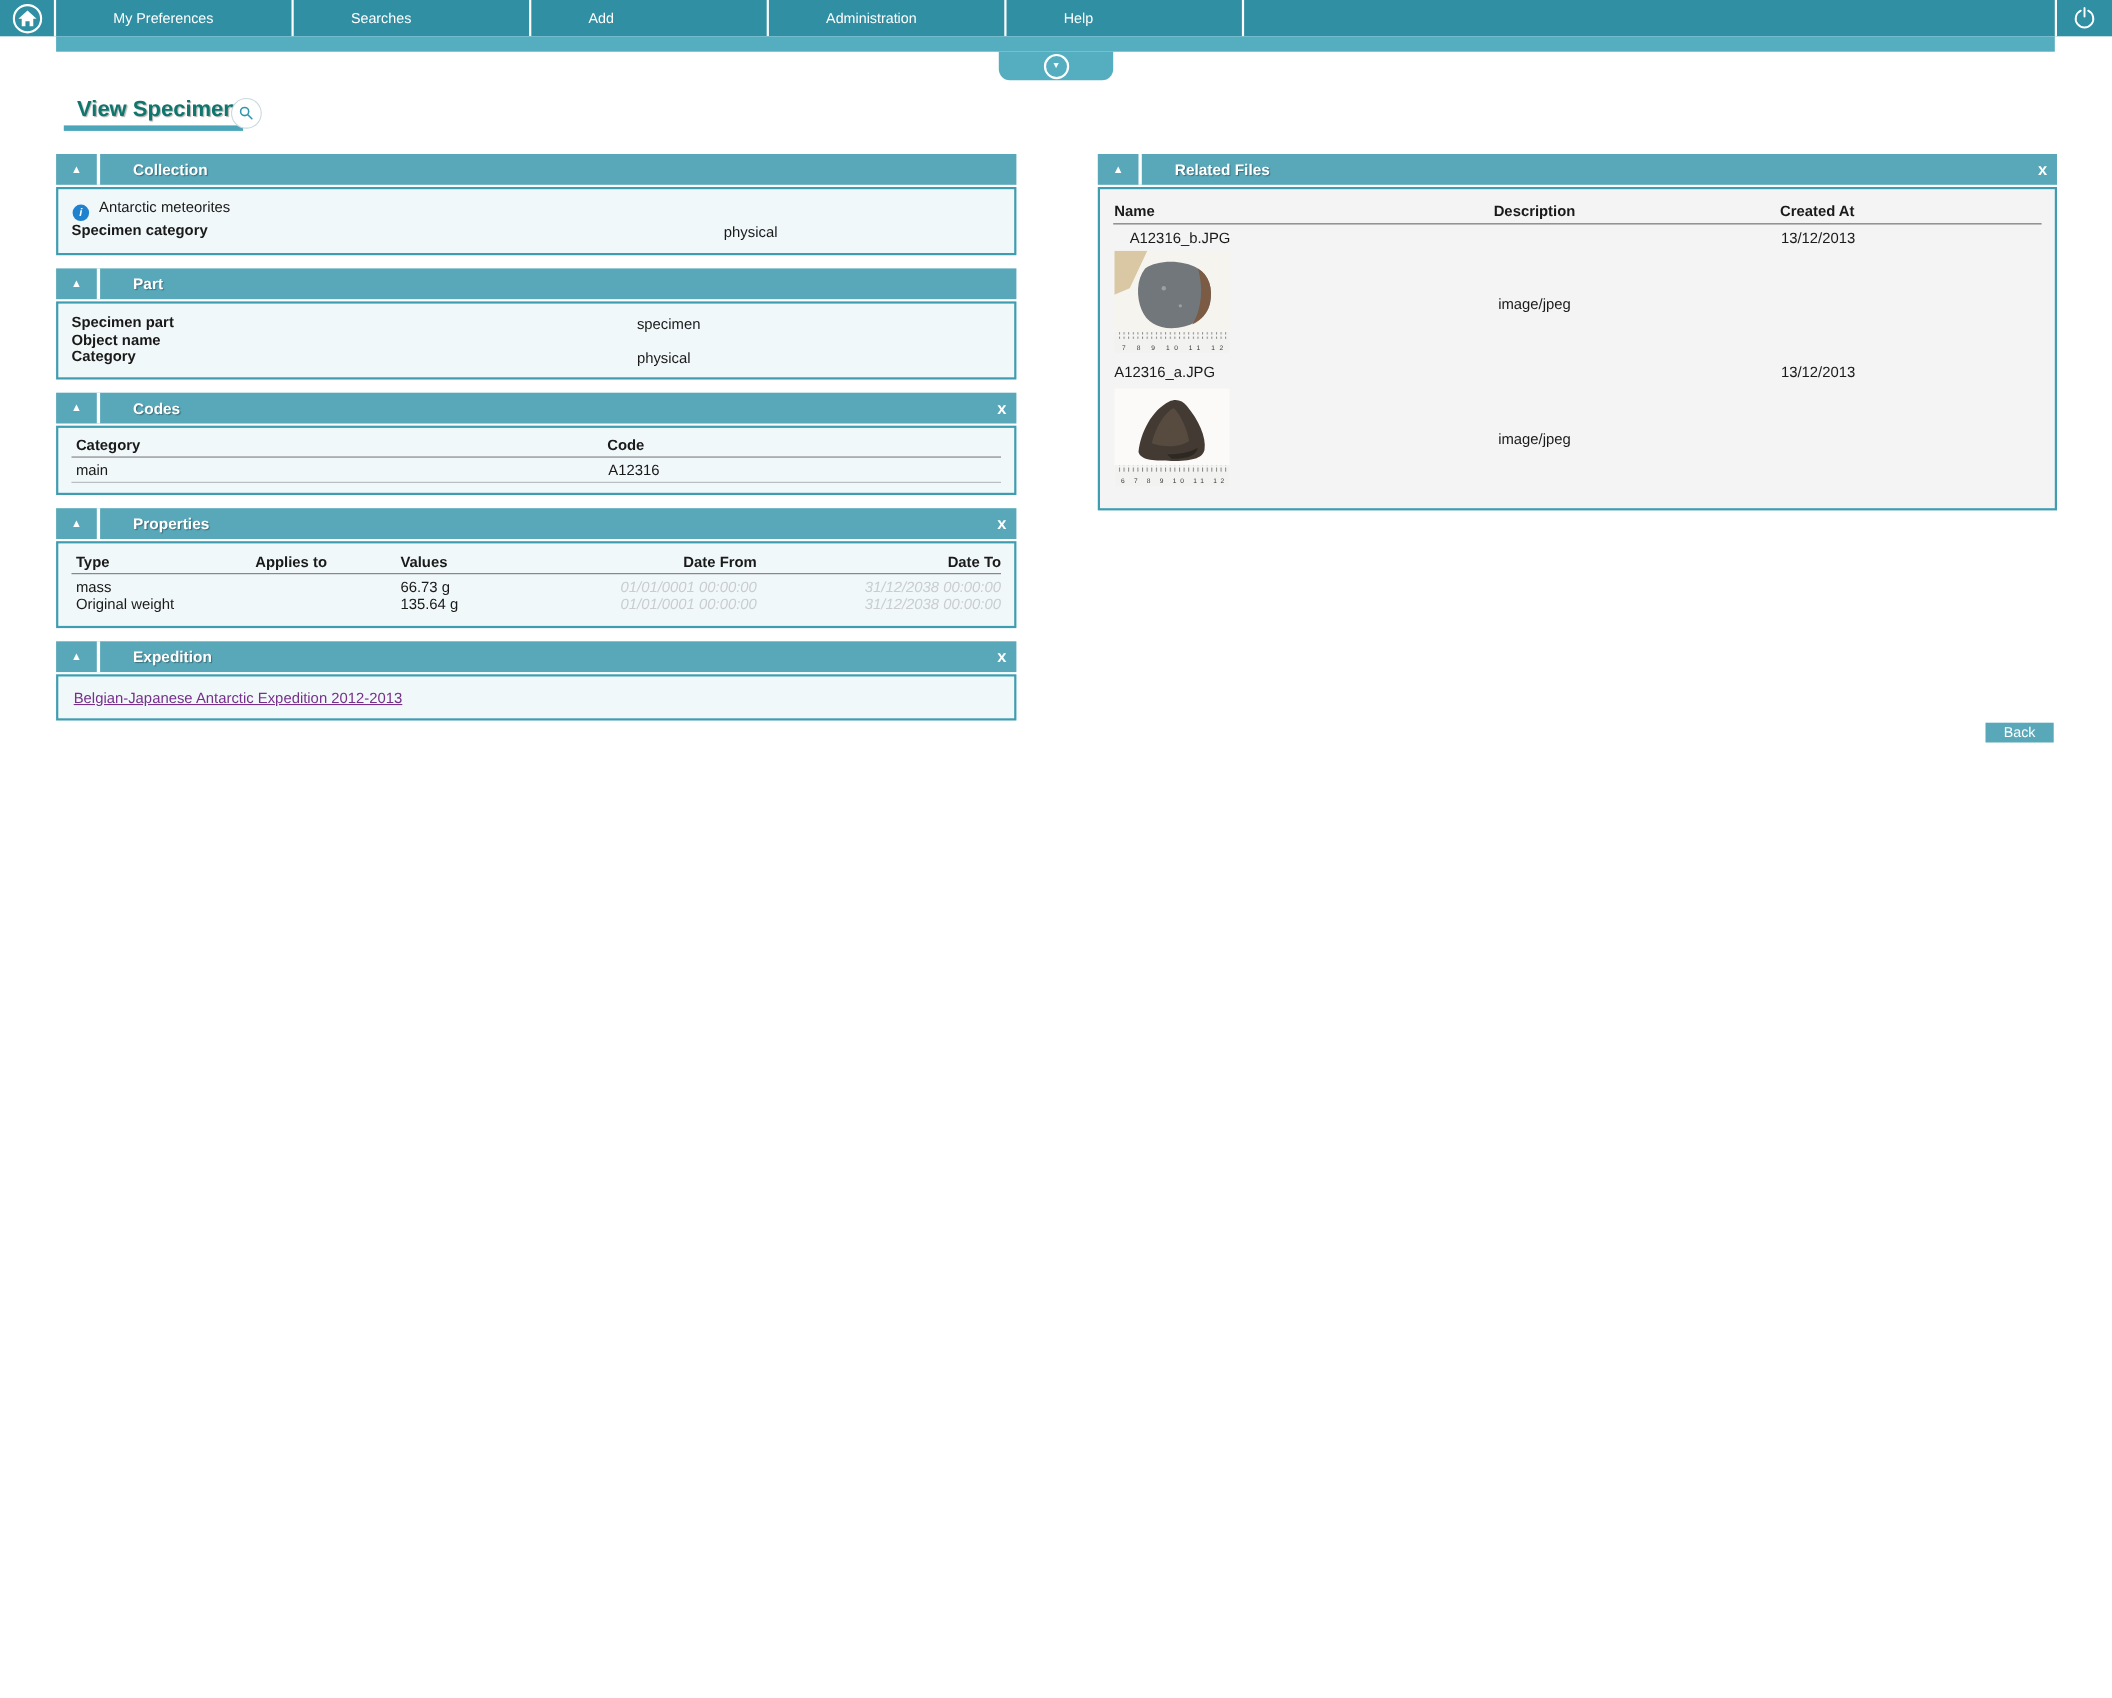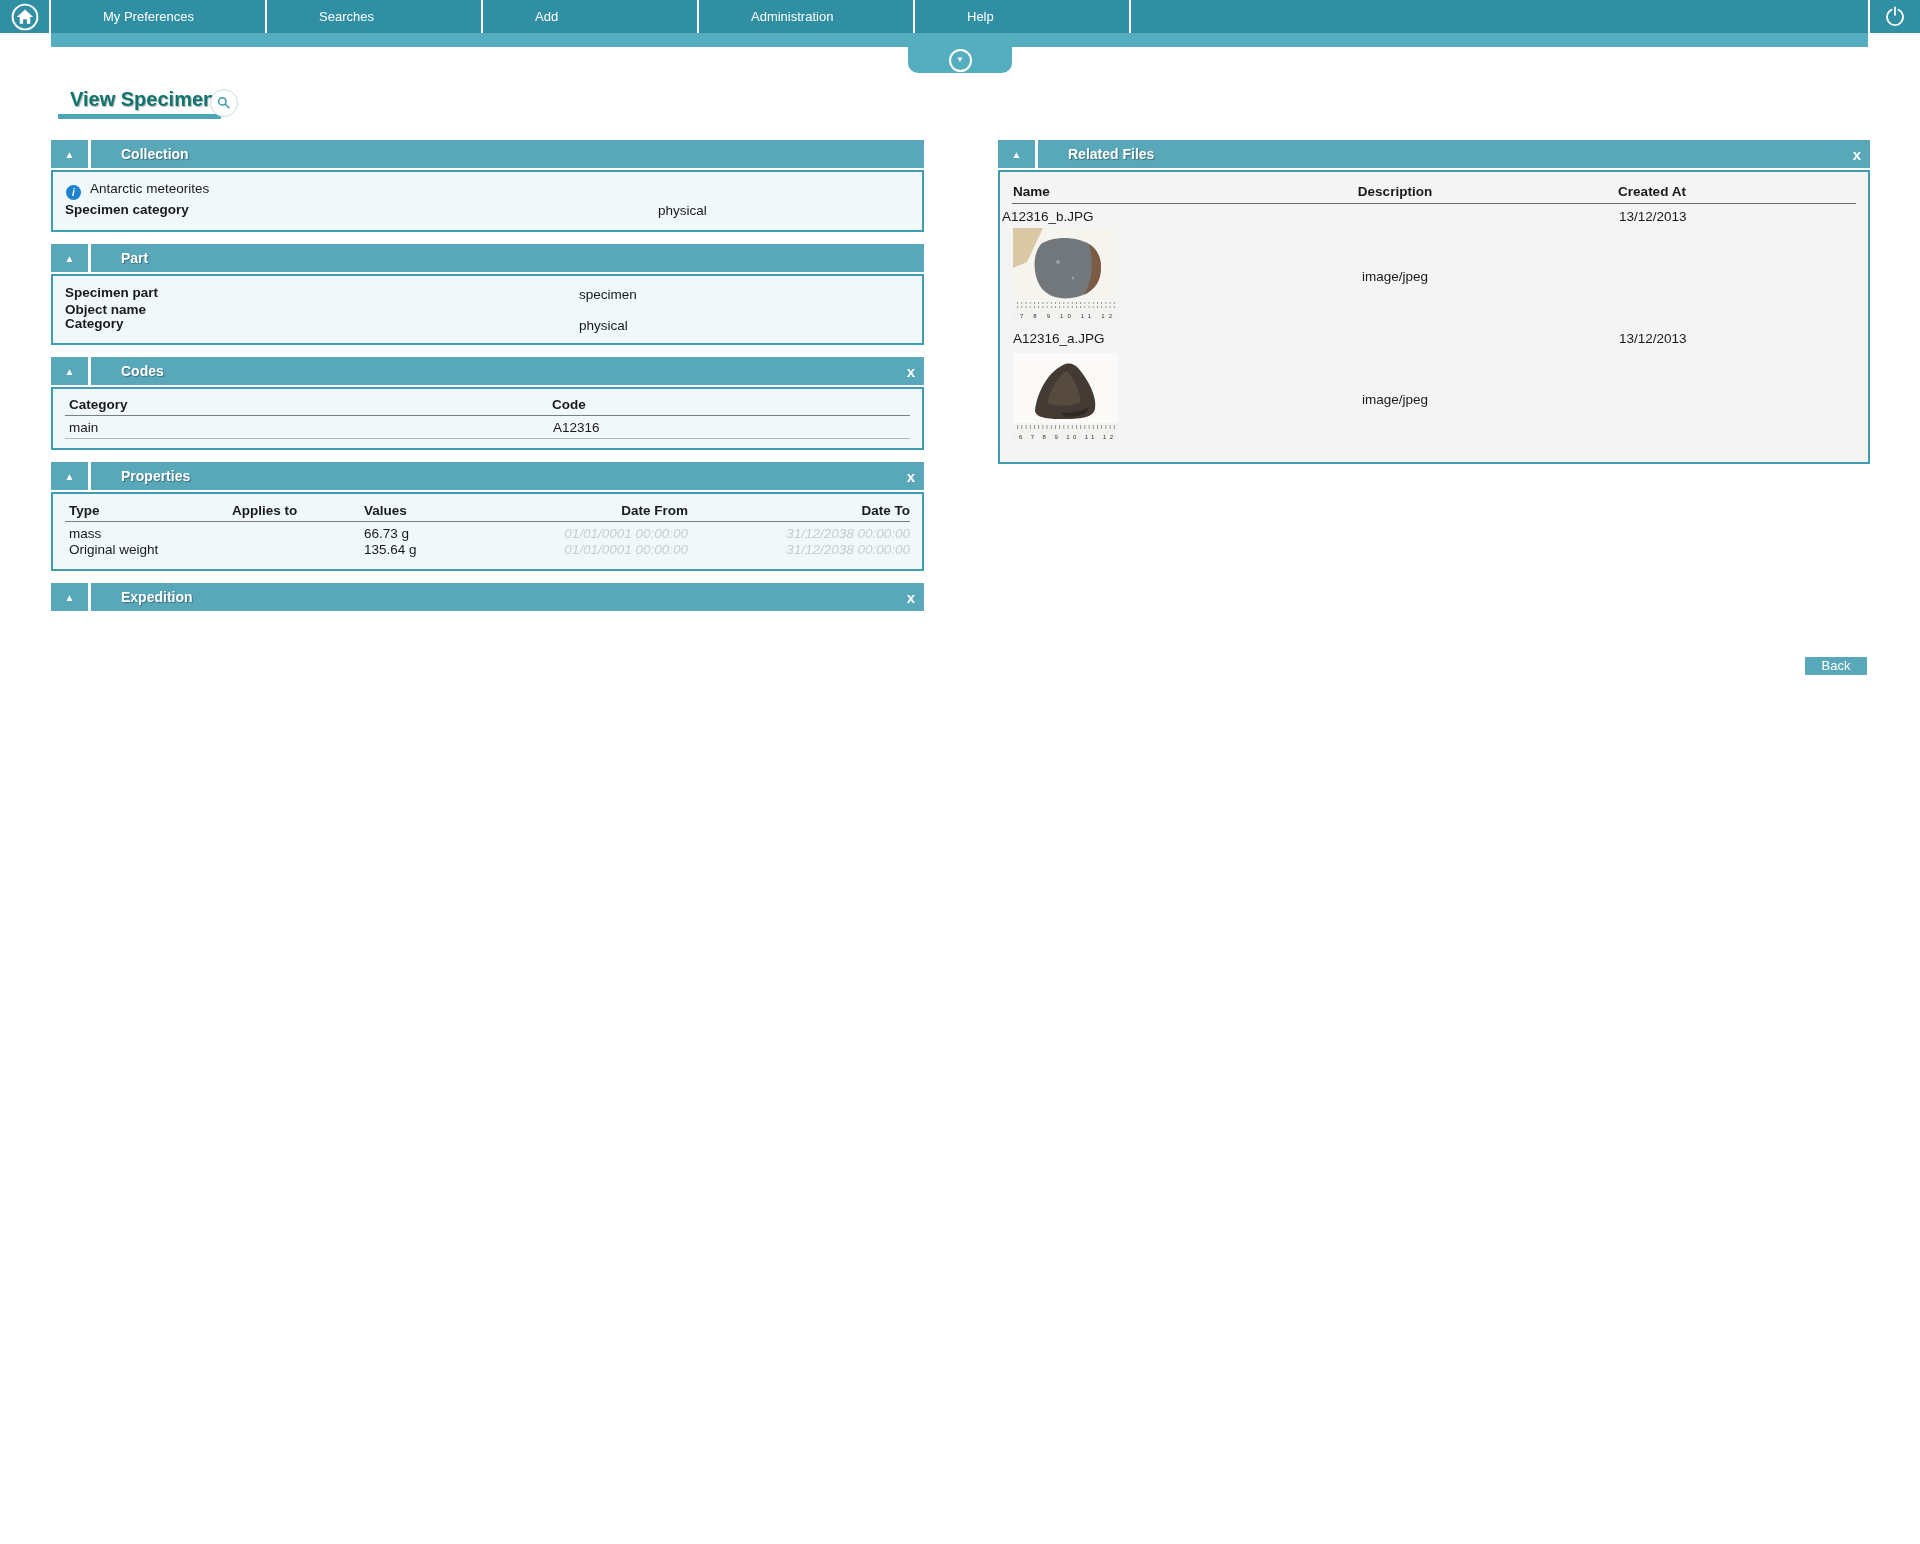--- a/index.html
+++ b/index.html
@@ -184,41 +184,44 @@
   </div>
 
   <div class="panel">
     <div class="panel-header">
       <div class="collapse-box">
         <span>▲</span>
       </div>
       <div class="panel-title">Expedition</div>
       <div class="panel-close">x</div>
     </div>
+    <div class="panel-body" style="height:42px;">
+      <div class="abs exp-link" style="left:14px; top:12px;">Belgian-Japanese Antarctic Expedition 2012-2013</div>
+    </div>
   </div>
 
 </div>
 
 <div class="col-right">
 
   <div class="panel">
     <div class="panel-header">
       <div class="collapse-box">
         <span>▲</span>
       </div>
       <div class="panel-title">Related Files</div>
       <div class="panel-close">x</div>
     </div>
     <div class="panel-body gray" style="height:294px;">
       <div class="abs lbl" style="left:13px; top:12px;">Name</div>
       <div class="abs lbl center" style="left:295px; top:12px; width:200px;">Description</div>
       <div class="abs lbl center" style="left:552px; top:12px; width:200px;">Created At</div>
       <div class="hline" style="top:31px; border-top-color:#6a6a6a;"></div>
 
-      <div class="abs" style="left:2px; top:37px;">A12316_b.JPG</div>
+      <div class="abs" style="left:27px; top:37px;">A12316_b.JPG</div>
       <div class="abs" style="left:619px; top:37px;">13/12/2013</div>
       <svg class="thumb" style="top:56px;" width="105" height="93" viewBox="0 0 105 93">
         <defs>
           <pattern id="ruler-ticks" width="4.2" height="6" patternUnits="userSpaceOnUse">
             <rect width="4.2" height="6" fill="#f4f4f2"></rect>
             <line x1="0.5" y1="0" x2="0.5" y2="4" stroke="#444" stroke-width="0.6"></line>
           </pattern>
         </defs>
         <rect width="105" height="93" fill="#f6f4ef"></rect>
         <polygon points="0,0 30,0 14,34 0,40" fill="#d9c8a3"></polygon>

